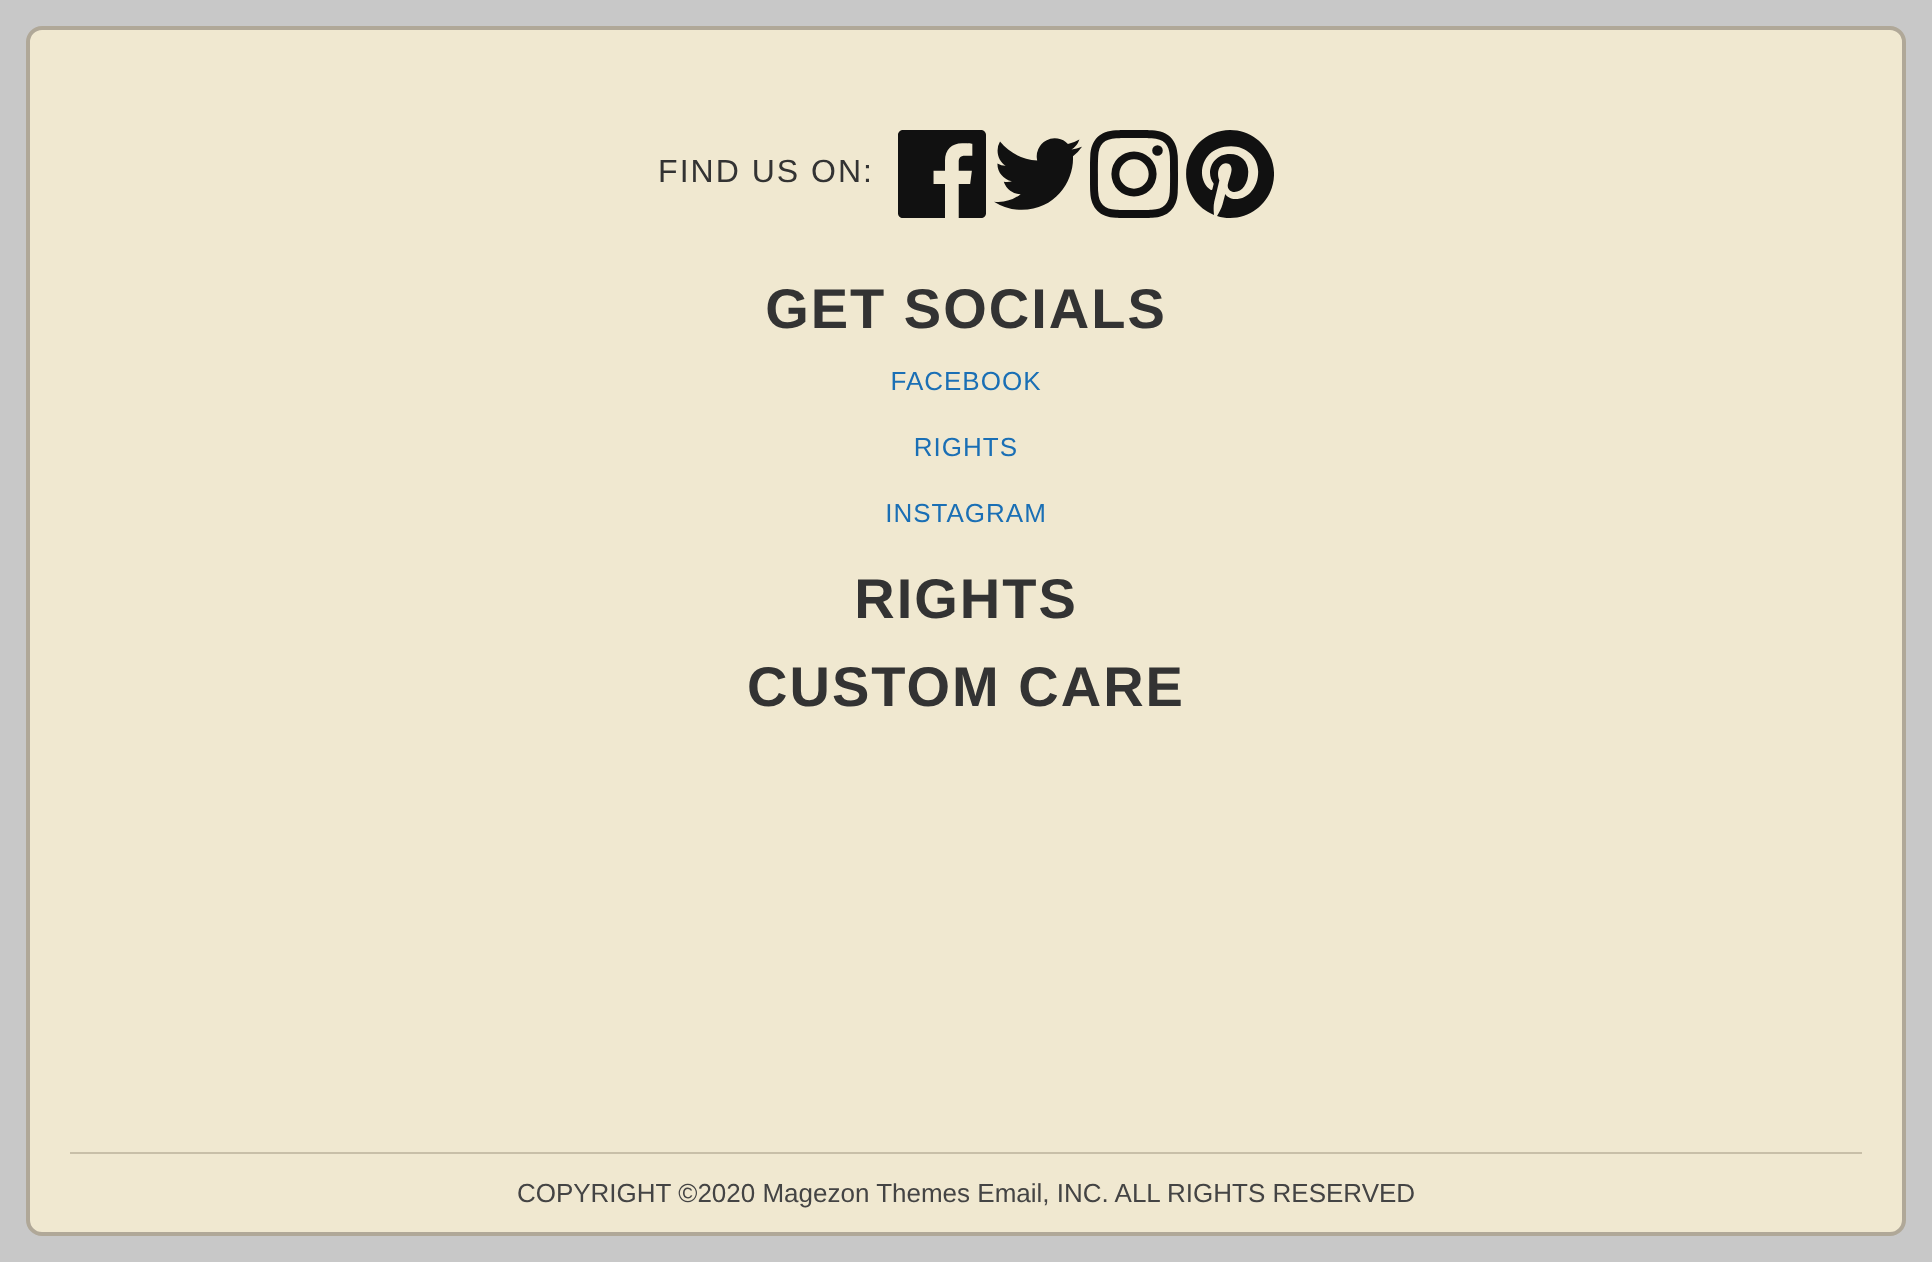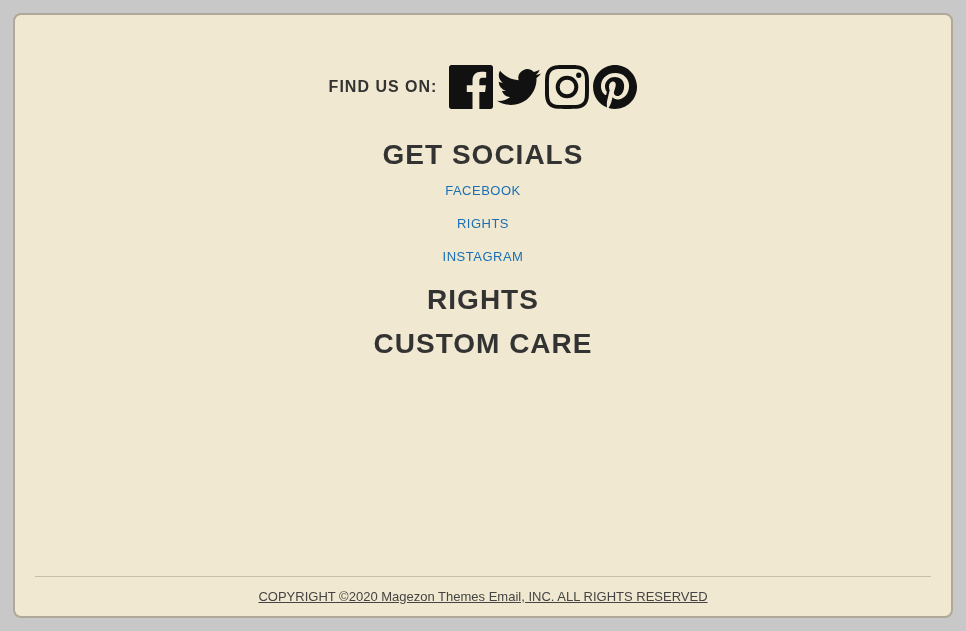--- a/index.html
+++ b/index.html
@@ -33,21 +33,21 @@
 
     .find-us-row {
       display: flex;
       align-items: center;
       gap: 12px;
       margin-top: 20px;
       margin-bottom: 30px;
     }
 
     .find-us-label {
-      font-weight: bold;
+      font-weight: normal;
       font-size: 16px;
       color: #333;
       letter-spacing: 1px;
     }
 
     .social-icons {
       display: flex;
       align-items: center;
       gap: 4px;
     }
@@ -100,21 +100,20 @@
     }
 
     .copyright-bar {
       width: 100%;
       text-align: center;
       padding: 12px 0;
       font-size: 13px;
       color: #444;
       border-top: 1px solid #c8bfa8;
       margin-top: auto;
-      text-decoration: underline;
     }
   </style>
 </head>
 <body>
 
 <div class="page-container">
 
   <div class="find-us-row">
     <span class="find-us-label">FIND US ON:</span>
     <div class="social-icons">

